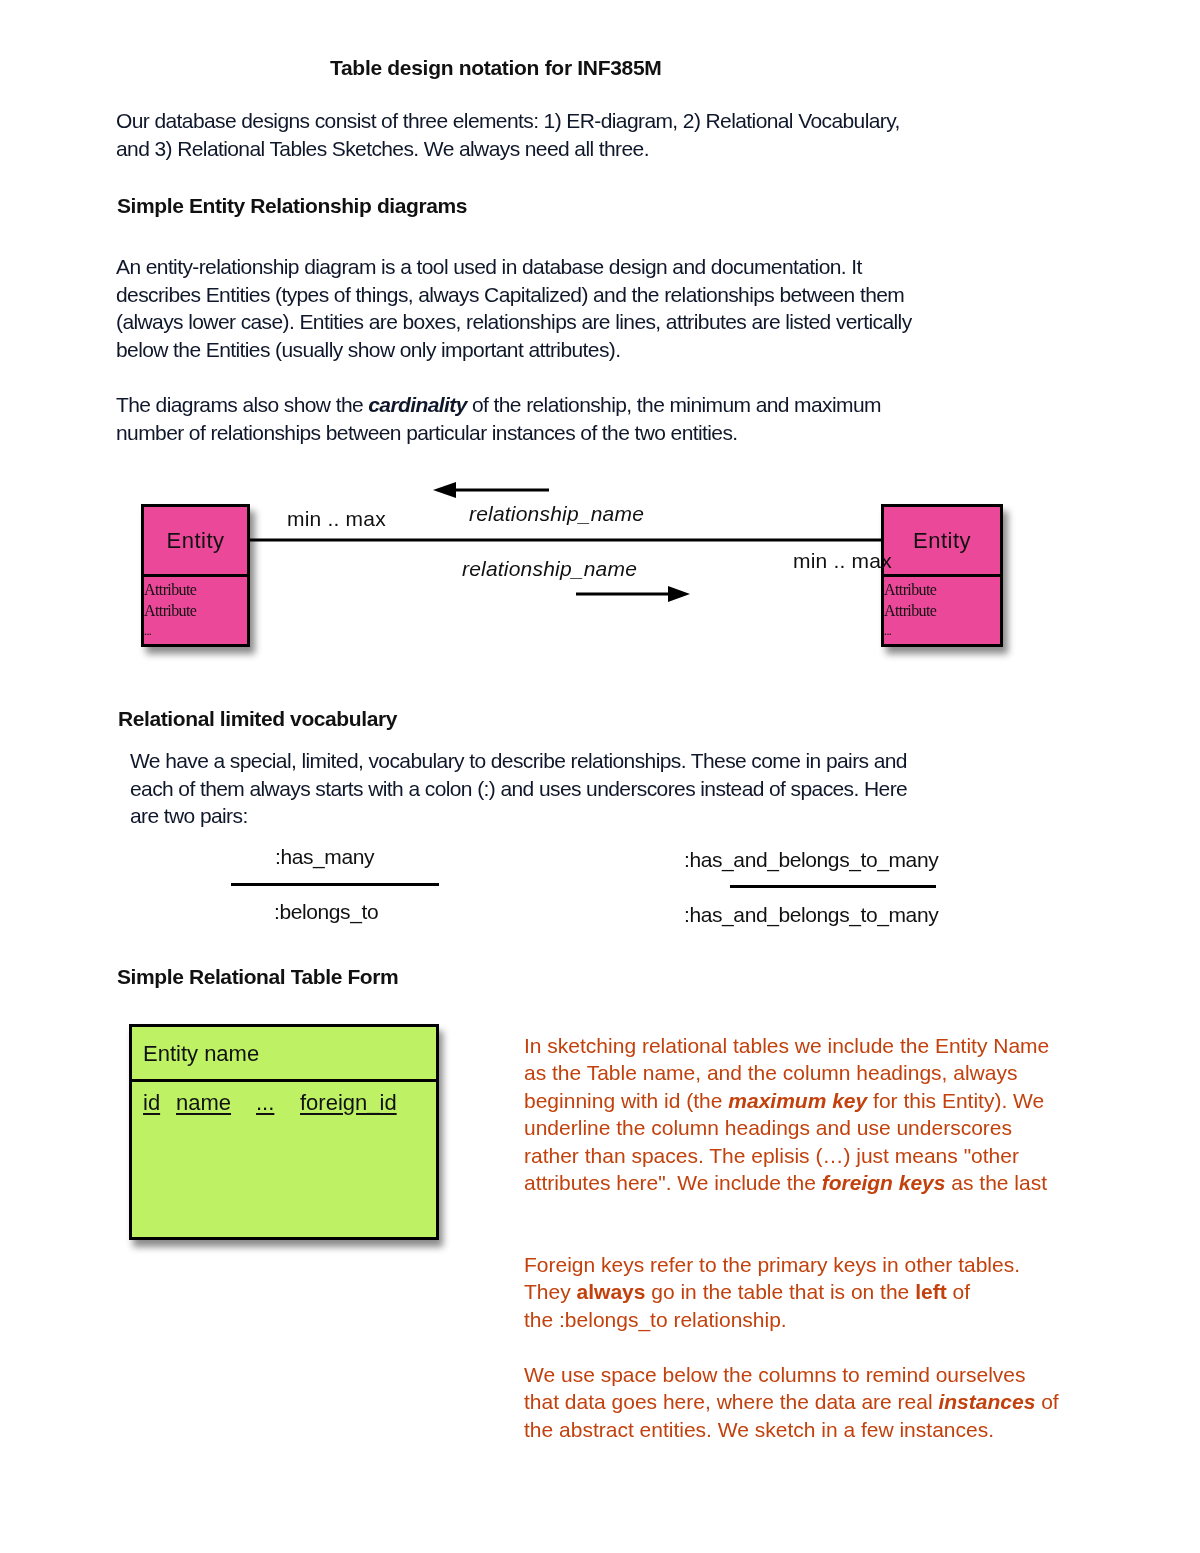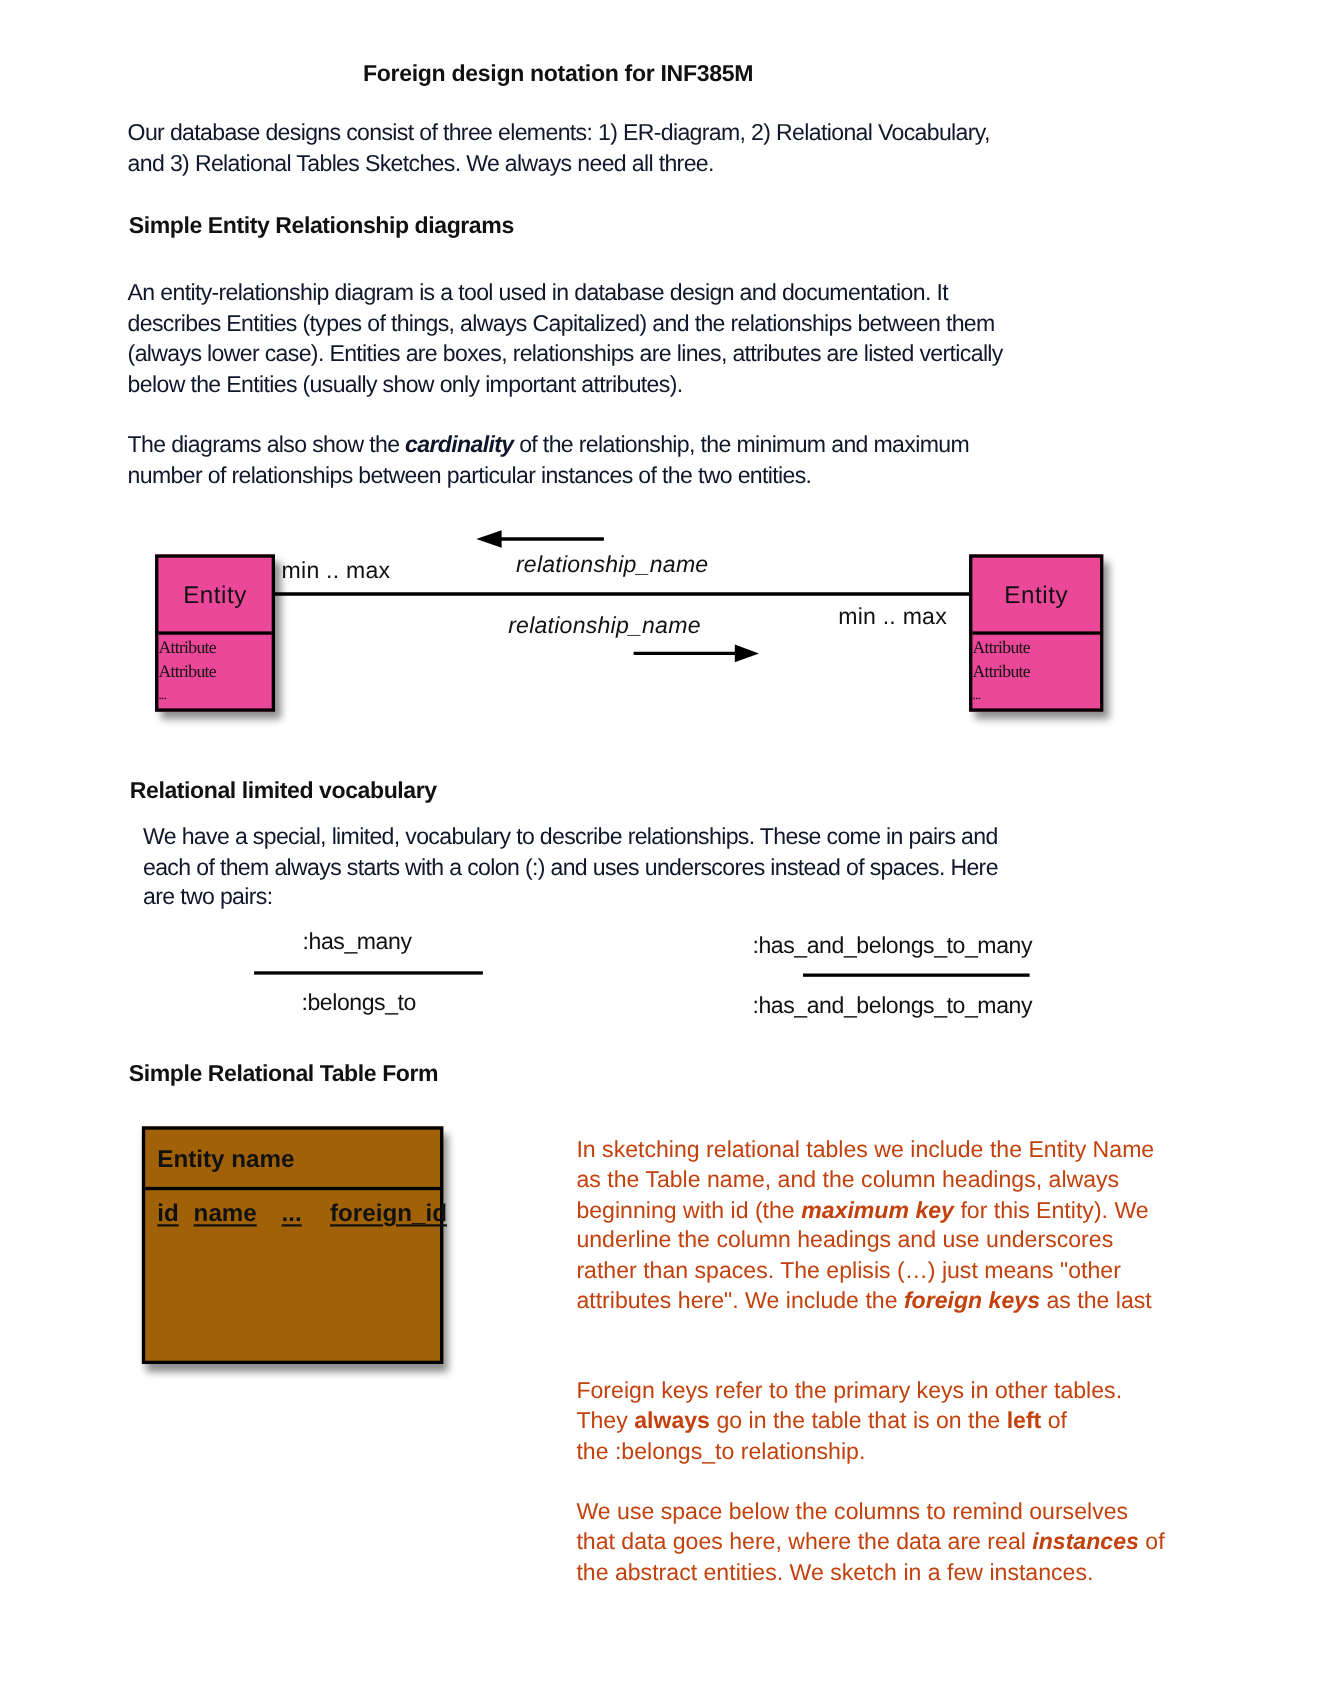--- a/index.html
+++ b/index.html
@@ -37,34 +37,33 @@
       border-bottom: 3px solid #000;
       display: flex; align-items: center; justify-content: center;
       font-size: 22px; letter-spacing: 0.5px;
     }
     .entity-attrs {
       text-align: left;
       font-size: 16px; line-height: 21px; letter-spacing: -0.6px;
       padding-top: 2px;
       font-family: Liberation Serif, serif;
     }
-    .card-label { font-size: 21px; letter-spacing: 0.2px; }
+    .card-label { font-size: 21px; letter-spacing: 0.2px; margin-left: 31px; }
     .rel-label { font-size: 21px; font-style: italic; letter-spacing: 0.2px; }
 
     .vocab-item { font-size: 21px; letter-spacing: -0.4px; }
     .vocab-line { position: absolute; height: 3px; background: #000; }
 
     
     .table-box {
       position: absolute; left: 129px; top: 1024px;
-      width: 274px; height: 216px;
+      width: 310px; height: 216px;
       border: 3px solid #000;
-      background: #a16207;
+      background: #bef264;
       box-shadow: 4px 7px 7px rgba(0,0,0,0.45);
-      font-weight: bold;
     }
     .table-head {
       height: 55px;
       border-bottom: 3px solid #000;
       font-size: 22px; padding-left: 11px; line-height: 54px;
       letter-spacing: 0px;
     }
     .table-cols {
       position: relative; font-size: 22px; height: 40px;
     }
@@ -73,21 +72,21 @@
       text-underline-offset: 3px;
     }
     .right-para {
       font-size: 21px; line-height: 27.4px; letter-spacing: 0px;
       color: #c2410c;
     }
   </style>
 </head>
 <body>
 
-<div class="abs title">Foreign design notation for INF385M</div>
+<div class="abs title">Table design notation for INF385M</div>
 
 <div class="abs para" style="left:116px; top:107px;">
   <div>Our database designs consist of three elements: 1) ER-diagram, 2) Relational Vocabulary,</div>
   <div>and 3) Relational Tables Sketches. We always need all three.</div>
 </div>
 
 <div class="abs heading" style="left:117px; top:194px;">Simple Entity Relationship diagrams</div>
 
 <div class="abs para" style="left:116px; top:253px;">
   <div>An entity-relationship diagram is a tool used in database design and documentation. It</div>

